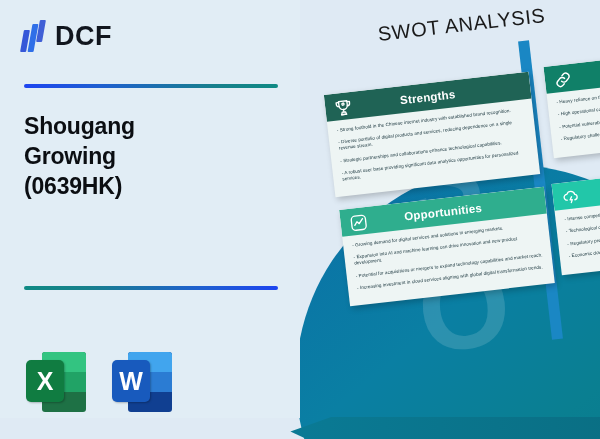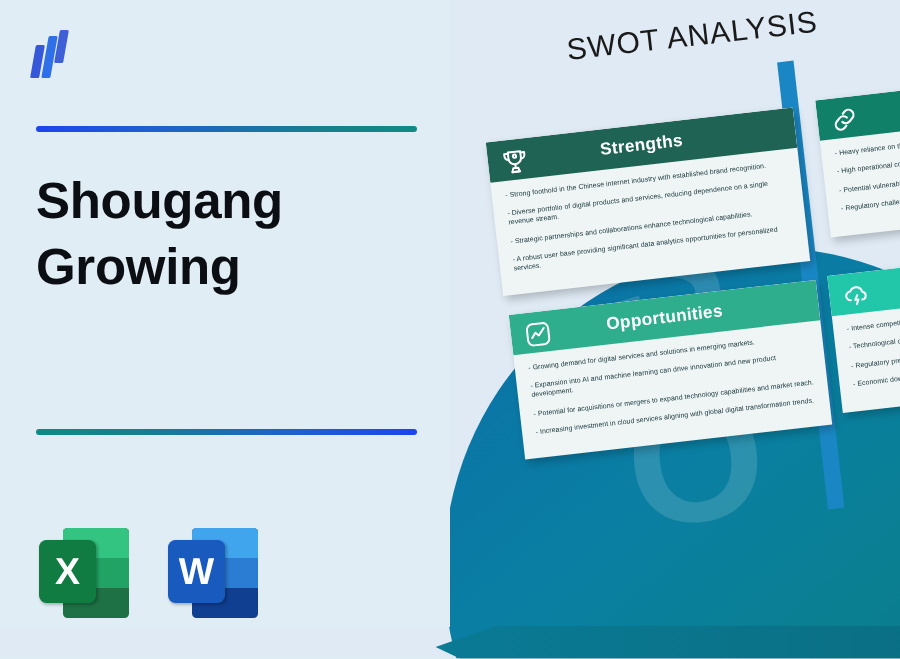--- a/index.html
+++ b/index.html
@@ -49,21 +49,21 @@
     font-size:27px;font-weight:700;color:#11161e;letter-spacing:.5px;
     line-height:1;
   }
   
   .divider{position:absolute;left:24px;width:254px;height:4px;border-radius:2px;}
   .divider.top{top:84px;background:linear-gradient(90deg,#1d45f0 0%,#1f5fd0 30%,#17808c 75%,#0f8a84 100%);}
   .divider.bottom{top:286px;background:linear-gradient(90deg,#0f8a84 0%,#17808c 25%,#1f5fd0 70%,#1d45f0 100%);}
   
   .title{
     position:absolute;left:24px;top:112px;width:270px;
-    font-size:34px;line-height:1.3;font-weight:700;color:#0b0e12;
+    font-size:23px;line-height:1.3;font-weight:700;color:#0b0e12;
     letter-spacing:-.2px;
   }
   .title .ln{display:block;white-space:nowrap;}
   
   .office-row{position:absolute;left:26px;top:350px;display:flex;gap:26px;}
   .off{position:relative;width:60px;height:64px;}
   .off .sheet{
     position:absolute;right:0;top:2px;width:44px;height:60px;border-radius:3px;
     overflow:hidden;
   }
@@ -144,28 +144,30 @@
   <div class="big-circle"></div>
   <div class="bottom-wedge"></div>
   <div class="left-panel"></div>
 
   <div class="logo">
     <span class="logo-mark">
       <i class="lb1"></i>
         <i class="lb2"></i>
         <i class="lb3"></i>
     </span>
+    <span class="logo-text">DCF</span>
   </div>
 
   <div class="divider top"></div>
   <div class="divider bottom"></div>
 
   <div class="title">
     <span class="ln">Shougang</span>
     <span class="ln">Growing</span>
+    <span class="ln">(0639HK)</span>
   </div>
 
   <div class="office-row">
     <div class="off xl">
       <span class="sheet"></span>
       <span class="badge">X</span>
     </div>
     <div class="off wd">
       <span class="sheet"></span>
       <span class="badge">W</span>

